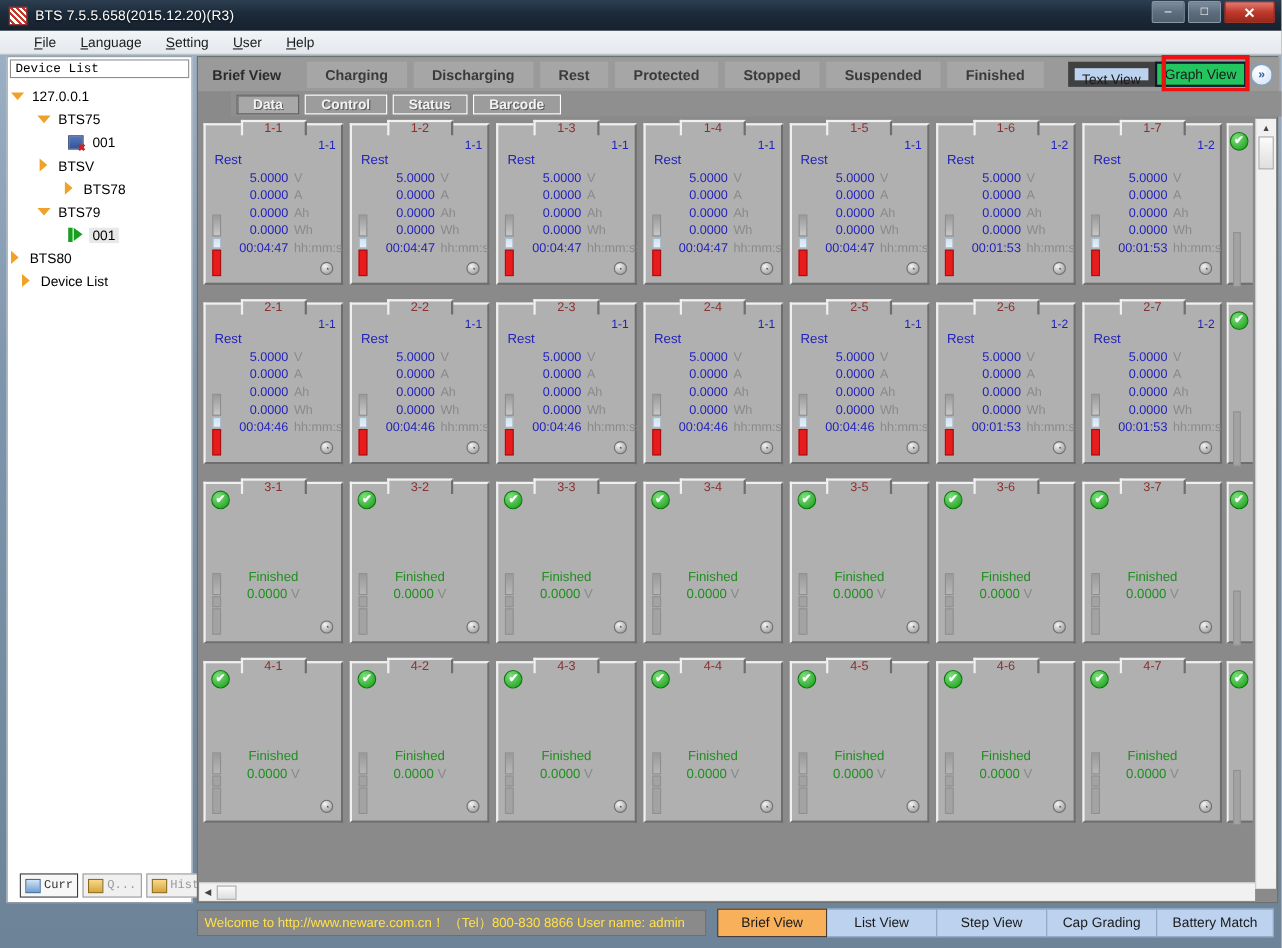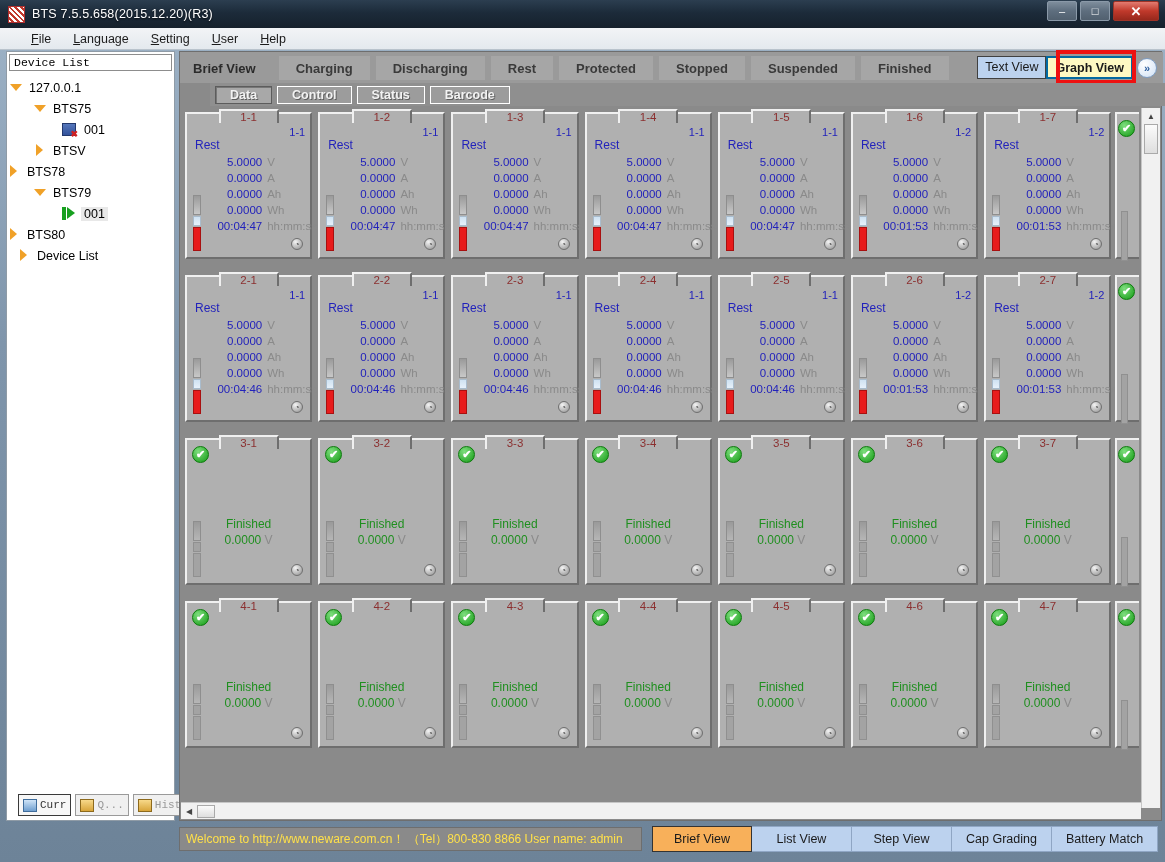--- a/index.html
+++ b/index.html
@@ -142,23 +142,23 @@
   }
   .stab {
     height:24px; line-height:24px; padding:0 16px; margin-right:6px;
     font-size:13px; font-weight:bold; color:#3a3a3a;
     background:#a6a6a6; border:1px solid transparent;
   }
   .stab.active { background:transparent; color:#2b2b2b; padding-left:8px; }
   .viewbtns { position:absolute; right:6px; top:4px; display:flex; align-items:center; }
   .vbtn {
     height:23px; line-height:21px; padding:0 7px; font-size:12.5px;
-    border:1px solid #404040; background:#bcd2ee; color:#1a1a1a;
-  }
-  .vbtn.graph { background:#fef9c3; border:2px solid #0369a1; font-weight:bold; }
+    border:6px solid #404040; background:#bcd2ee; color:#1a1a1a;
+  }
+  .vbtn.graph { background:#22c55e; border:2px solid #0f172a; font-weight:normal; }
   .redbox {
     position:absolute; right:27px; top:-2px; width:80px; height:34px;
     border:4px solid #ee1111; pointer-events:none;
   }
   .chev {
     width:20px;height:20px;margin-left:4px;border-radius:50%;
     background:radial-gradient(circle at 35% 30%,#ffffff,#cfe0f4);
     border:1px solid #7f9ec4; color:#2e5f9e; font-size:11px; font-weight:bold;
     display:flex;align-items:center;justify-content:center;
   }
@@ -339,21 +339,21 @@
           </div>
           <div class="tnode" style="padding-left: 42px;">
             <span class="tw-none"></span>
             <span class="ico-dev-off"></span>
             <span class="lbl">001</span>
           </div>
           <div class="tnode" style="padding-left: 26px;">
             <span class="tw-closed"></span>
             <span class="lbl">BTSV</span>
           </div>
-          <div class="tnode" style="">
+          <div class="tnode" style="padding-left: 26px; margin-left: 23px;">
             <span class="tw-closed"></span>
             <span class="lbl">BTS78</span>
           </div>
           <div class="tnode" style="padding-left: 26px;">
             <span class="tw-open"></span>
             <span class="lbl">BTS79</span>
           </div>
           <div class="tnode" style="padding-left: 42px;">
             <span class="tw-none"></span>
             <span class="ico-dev-on"></span>

